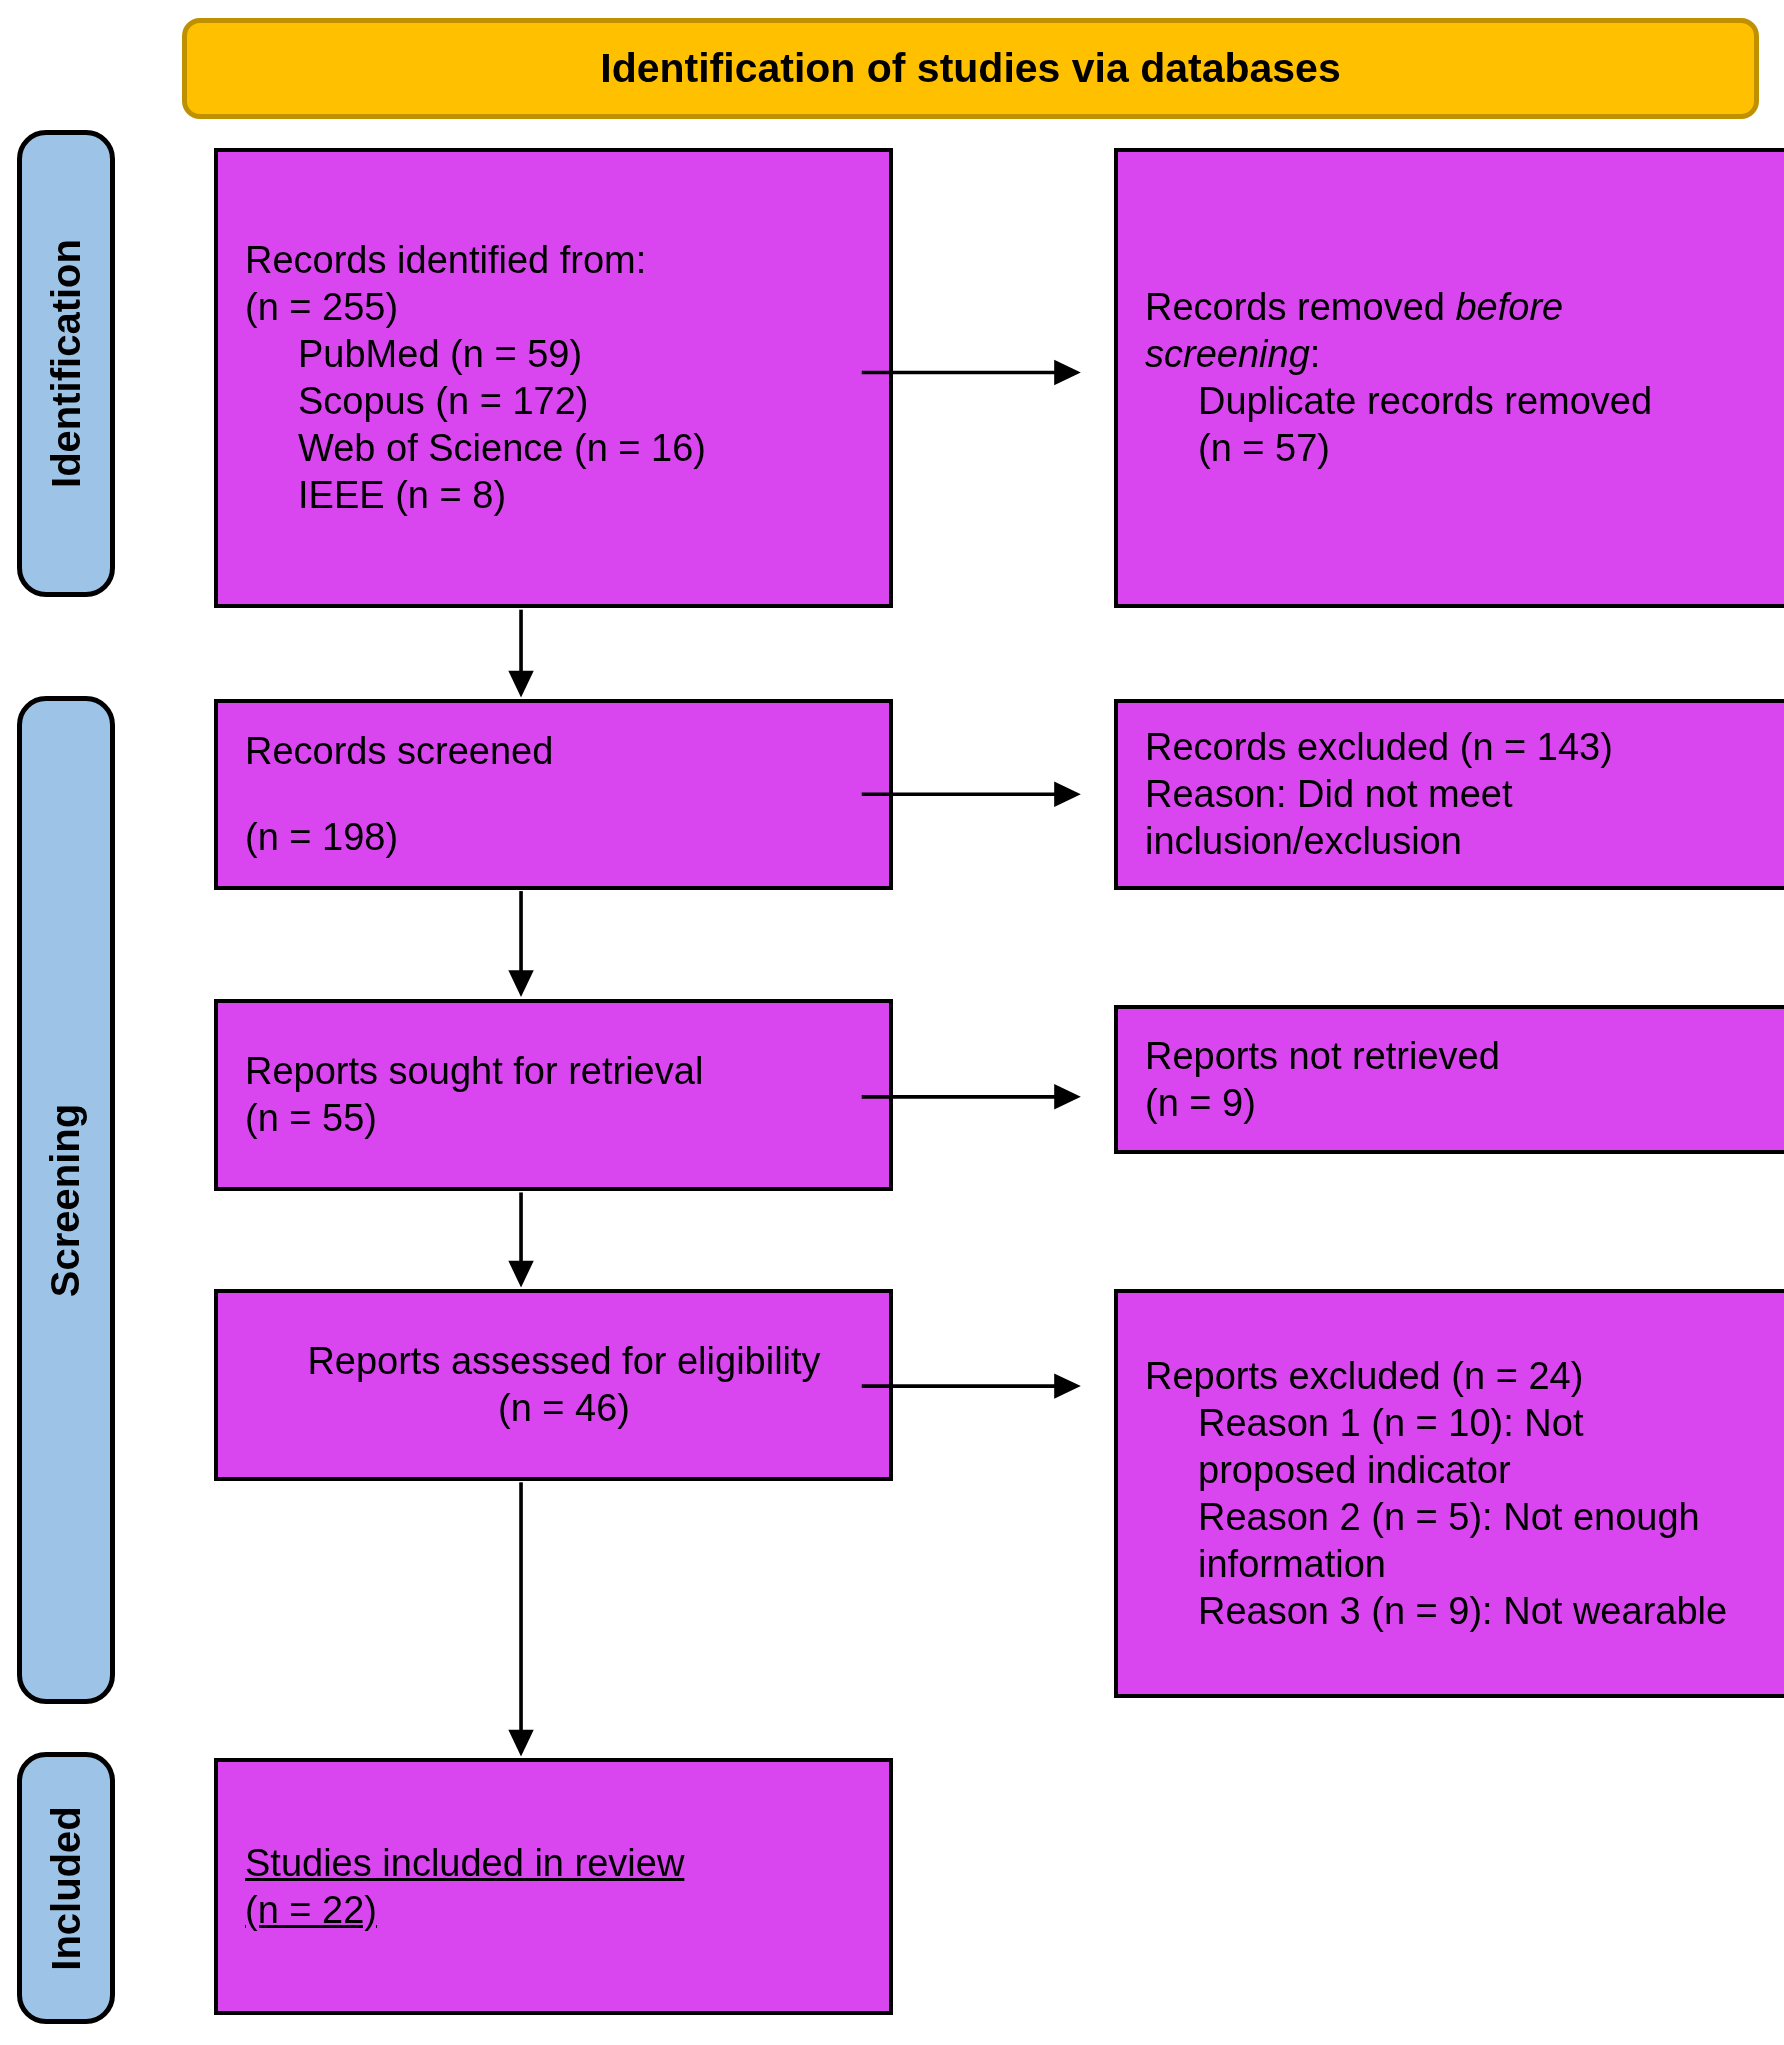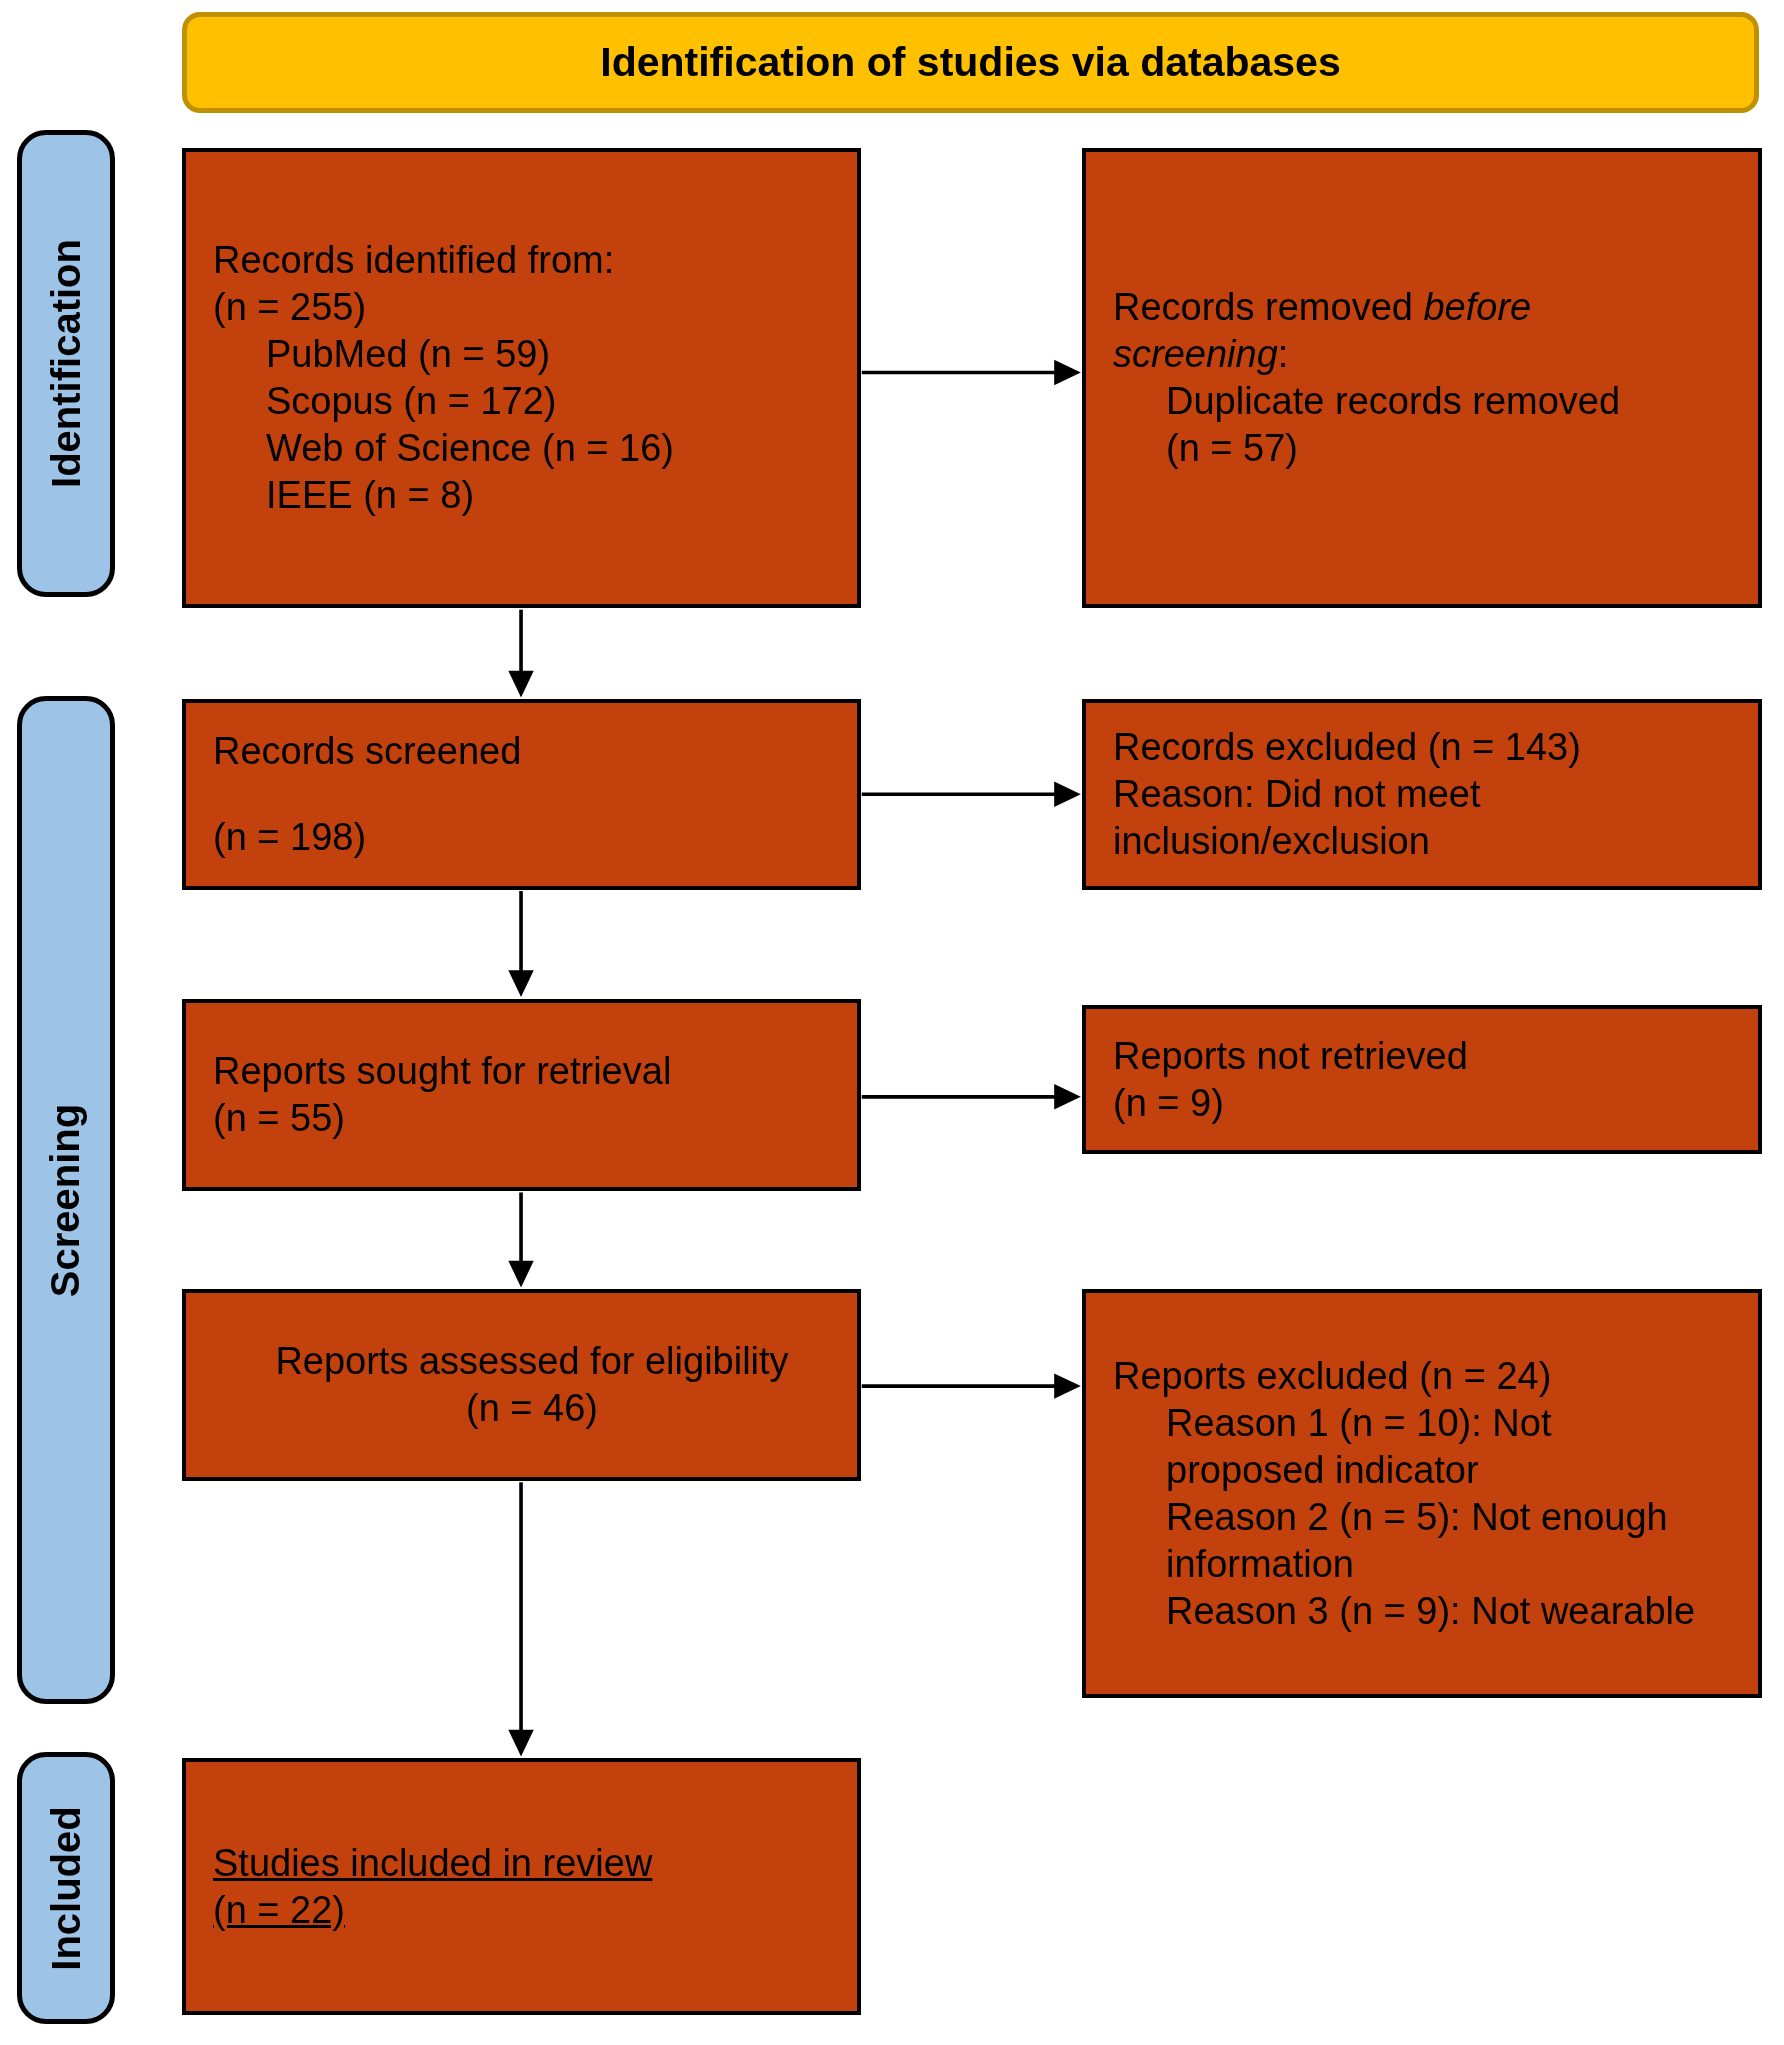--- a/index.html
+++ b/index.html
@@ -11,21 +11,21 @@
   }
   #canvas {
     position: relative;
     width: 1784px;
     height: 2046px;
     background: #ffffff;
     overflow: hidden;
   }
   .banner {
     position: absolute;
-    left: 182px; top: 12px;
+    left: 182px; top: 18px;
     width: 1577px; height: 101px;
     background: #FFC000;
     border: 5.4px solid #BF9000;
     border-radius: 18px;
     box-sizing: border-box;
     display: flex;
     align-items: center;
     justify-content: center;
   }
   .banner-title {
@@ -47,28 +47,29 @@
   }
   .stage .vtext {
     transform: rotate(-90deg);
     transform-origin: center center;
     font-size: 40px;
     font-weight: bold;
     white-space: nowrap;
   }
   .box {
     position: absolute;
-    background: #c2410c;
+    background: #d946ef;
     border: 4.8px solid #000000;
     box-sizing: border-box;
     display: flex;
     flex-direction: column;
     justify-content: center;
     padding-left: 27px;
     padding-right: 6px;
+    margin-left: 32px;
   }
   .line {
     font-size: 38px;
     line-height: 47px;
     white-space: nowrap;
   }
   .indent { padding-left: 53px; }
   .it { font-style: italic; }
   #arrow-layer {
     position: absolute;

